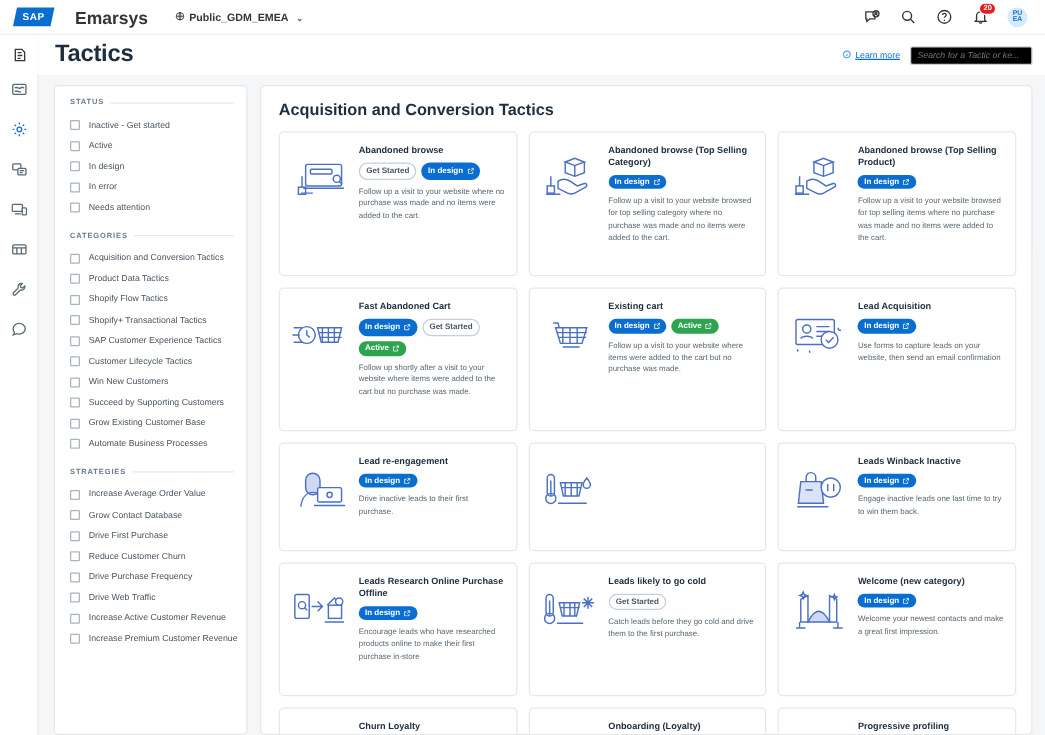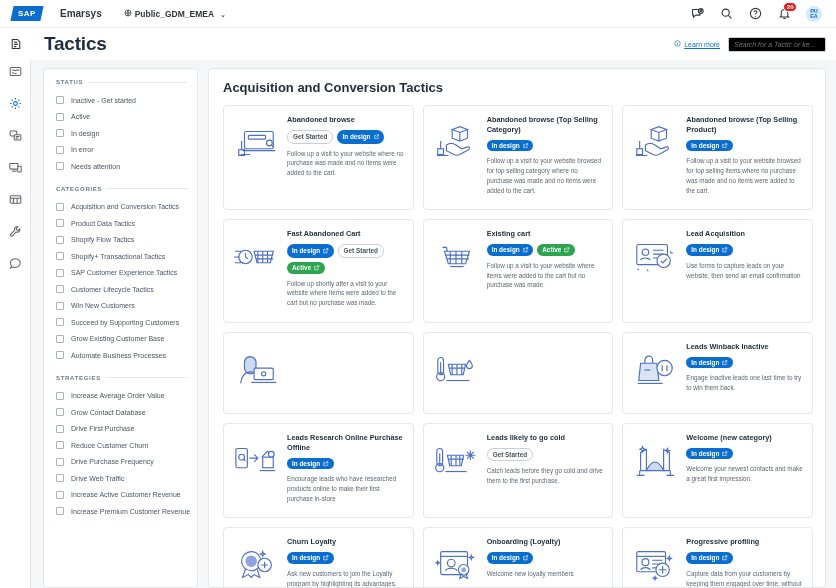--- a/index.html
+++ b/index.html
@@ -21,21 +21,21 @@
   }
   .sap-logo {
     width: 30px; height: 15px;
     background: #0a6ed1;
     display: flex; align-items: center; justify-content: center;
     color: #fff; font-size: 8px; font-weight: bold; letter-spacing: .4px;
     transform: skewX(-12deg);
     margin-left: 4px;
   }
   .sap-logo span { transform: skewX(12deg); }
-  .shell-brand { font-size: 10px; font-weight: bold; color: #32363a; margin-left: 18px; }
+  .shell-brand { font-size: 14px; font-weight: bold; color: #32363a; margin-left: 18px; }
   .shell-ws {
     display: flex; align-items: flex-end; gap: 3px;
     margin-left: 22px; font-size: 8.5px; font-weight: bold; color: #32363a;
     cursor: pointer;
   }
   .shell-ws .caret { font-size: 7px; color: #5a6872; margin-left: 3px; }
   .shell-right { margin-left: auto; display: flex; align-items: center; gap: 15px; padding-right: 6px; }
   .shell-ic { width: 14px; height: 14px; cursor: pointer; color: #32363a; position: relative; display:flex; align-items:center; justify-content:center;}
   .shell-ic svg { width: 13px; height: 13px; display:block; }
   .badge {
@@ -137,21 +137,21 @@
     overflow: hidden; height: 100%; position: relative;
   }
   .section-title {
     font-size: 13px; font-weight: bold; color: #1d2d3e; margin-bottom: 10px;
   }
   .grid {
     display: grid; grid-template-columns: repeat(3, 1fr); gap: 9px;
   }
   .card {
     border: 1px solid #e5e7ea; border-radius: 4px; background: #fff;
-    padding: 9px 9px 14px 8px;
+    padding: 9px 9px 25px 8px;
     display: flex; gap: 7px; min-height: 82px;
   }
   .card-art {
     flex: 0 0 48px; width: 48px; display: flex;
     align-items: flex-start; justify-content: center; padding-top: 8px;
   }
   .card-art svg { width: 46px; height: 40px; }
   .card-main { flex: 1; min-width: 0; }
   .card-title {
     font-size: 7.3px; font-weight: bold; color: #1d2d3e;
@@ -574,20 +574,34 @@
         <div class="card">
           <div class="card-art">
             <svg viewBox="0 0 48 40" fill="none" stroke="#4a6fc4" stroke-width="1.2">
               <path d="M12 12a6 6 0 0112 0v6a6 6 0 01-12 0z" fill="#cfd9f2" stroke="#4a6fc4"></path>
               <path d="M8 34c1-8 5-12 10-12s8 3 9 7"></path>
               <rect x="22" y="18" width="20" height="12" rx="1.4" fill="#fff"></rect>
               <circle cx="32" cy="24" r="2.2"></circle>
               <path d="M19 33h26"></path>
             </svg>
           </div>
+          <div class="card-main">
+            <div class="card-title">Lead re-engagement</div>
+            <div class="pills">
+              <span class="pill design">
+                <span>In design</span>
+                <span style="display: inline-flex;">
+                  <svg viewBox="0 0 16 16" fill="none" stroke="currentColor" stroke-width="1.9">
+                    <path d="M9 2h5v5M14 2L7.5 8.5M12 9.5V14H2V4h4.5"></path>
+                  </svg>
+                </span>
+              </span>
+            </div>
+            <div class="card-desc">Drive inactive leads to their first purchase.</div>
+          </div>
         </div>
         <div class="card">
           <div class="card-art">
             <svg viewBox="0 0 48 40" fill="none" stroke="#4a6fc4" stroke-width="1.2">
               <rect x="5" y="7" width="6" height="18" rx="3"></rect>
               <circle cx="8" cy="27" r="4.2"></circle>
               <path d="M8 12v13"></path>
               <path d="M16 14h18l-2.5 11H18.5z"></path>
               <path d="M20 14v11M25 14v11M30 14v11M17 18h16"></path>
               <path d="M38 10c2 2.6 3 4 3 5.6a3 3 0 01-6 0c0-1.6 1-3 3-5.6z"></path>

